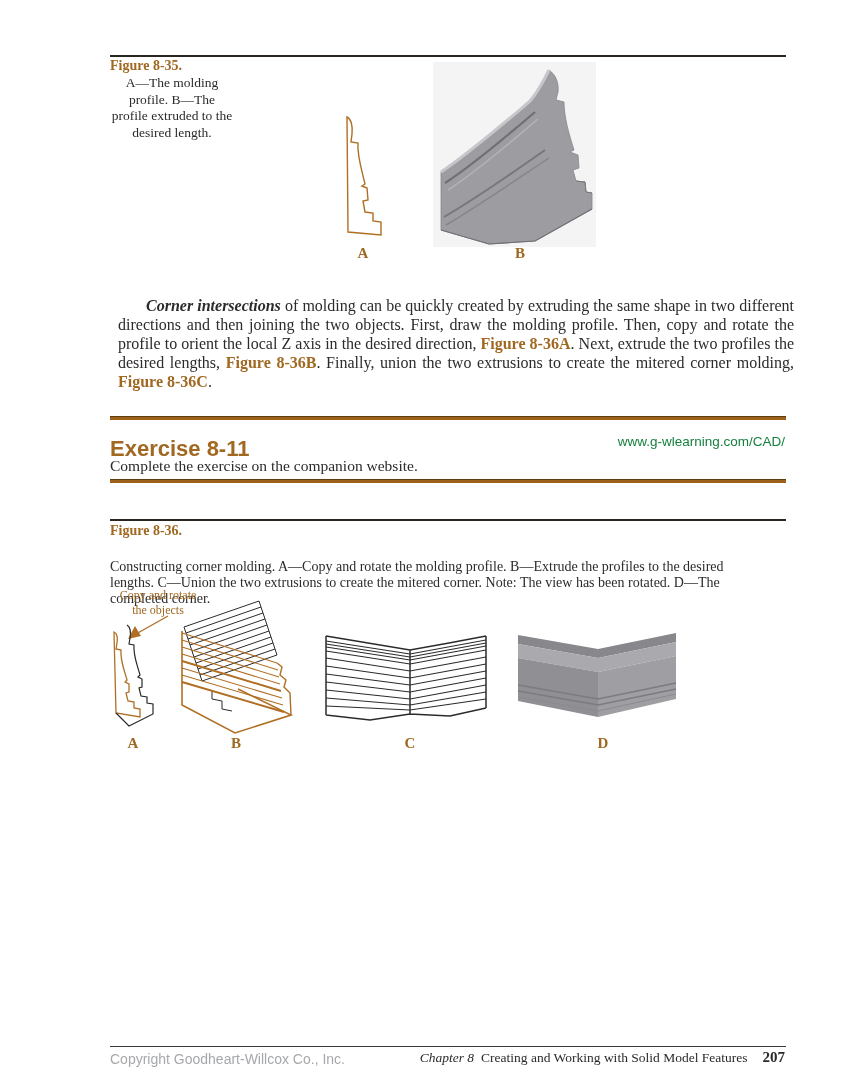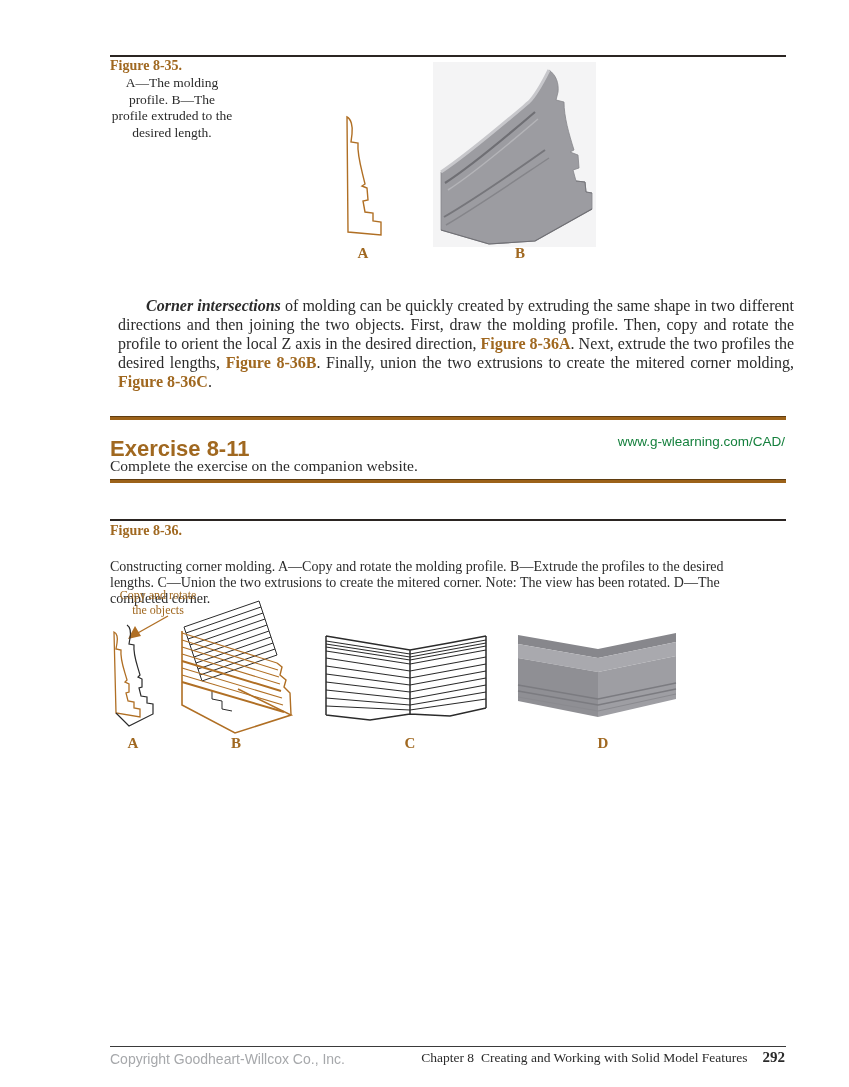--- a/index.html
+++ b/index.html
@@ -15,21 +15,21 @@
   .caption-wide{font-size:14px;line-height:15.8px;margin-top:20px;}
   .body-text{font-size:16px;line-height:19px;text-align:justify;text-indent:28px;margin:8px;}
   .lead{font-weight:bold;font-style:italic;}
   .figref{font-weight:bold;color:#a06820;}
   .exercise-title{font-family:"Liberation Sans", sans-serif;font-weight:bold;font-size:22px;color:#a06820;}
   .url{font-family:Liberation Sans, sans-serif;font-size:13.5px;color:#15803d;}
   .annotation{color:#a06820;font-size:12px;line-height:14.5px;text-align:center;}
   .fig-label{color:#a06820;font-weight:bold;font-size:15px;text-align:center;width:22px;}
   .footer-copy{font-family:"Liberation Sans", sans-serif;font-size:14px;color:#a6a8ab;}
   .footer-right{font-size:13.5px;white-space:nowrap;}
-  .footer-right .chap{}
+  .footer-right .chap{font-style:italic;}
   .footer-right .title{margin-left:7px;}
   .footer-right .page-num{font-weight:bold;font-size:15px;margin-left:15px;}
 </style>
 </head>
 <body>
 
 <div>
 
   <div class="abs rule-dark" style="top:55px"></div>
 
@@ -114,16 +114,16 @@
   </svg>
 
   <div class="abs fig-label" style="left:122px;top:735px">A</div>
   <div class="abs fig-label" style="left:225px;top:735px">B</div>
   <div class="abs fig-label" style="left:399px;top:735px">C</div>
   <div class="abs fig-label" style="left:592px;top:735px">D</div>
 
   <div class="abs" style="left:110px;top:1046px;width:676px;height:1px;background:#3a3a3a"></div>
   <div class="abs footer-copy" style="left:110px;top:1051px">Copyright Goodheart-Willcox Co., Inc.</div>
   <div class="abs footer-right" style="right:64px;top:1049px">
-    <span class="chap">Chapter 8</span><span class="title">Creating and Working with Solid Model Features</span><span class="page-num">292</span>
+    <span class="chap">Chapter 8</span><span class="title">Creating and Working with Solid Model Features</span><span class="page-num">207</span>
   </div>
 
 </div>
 
 </body></html>

